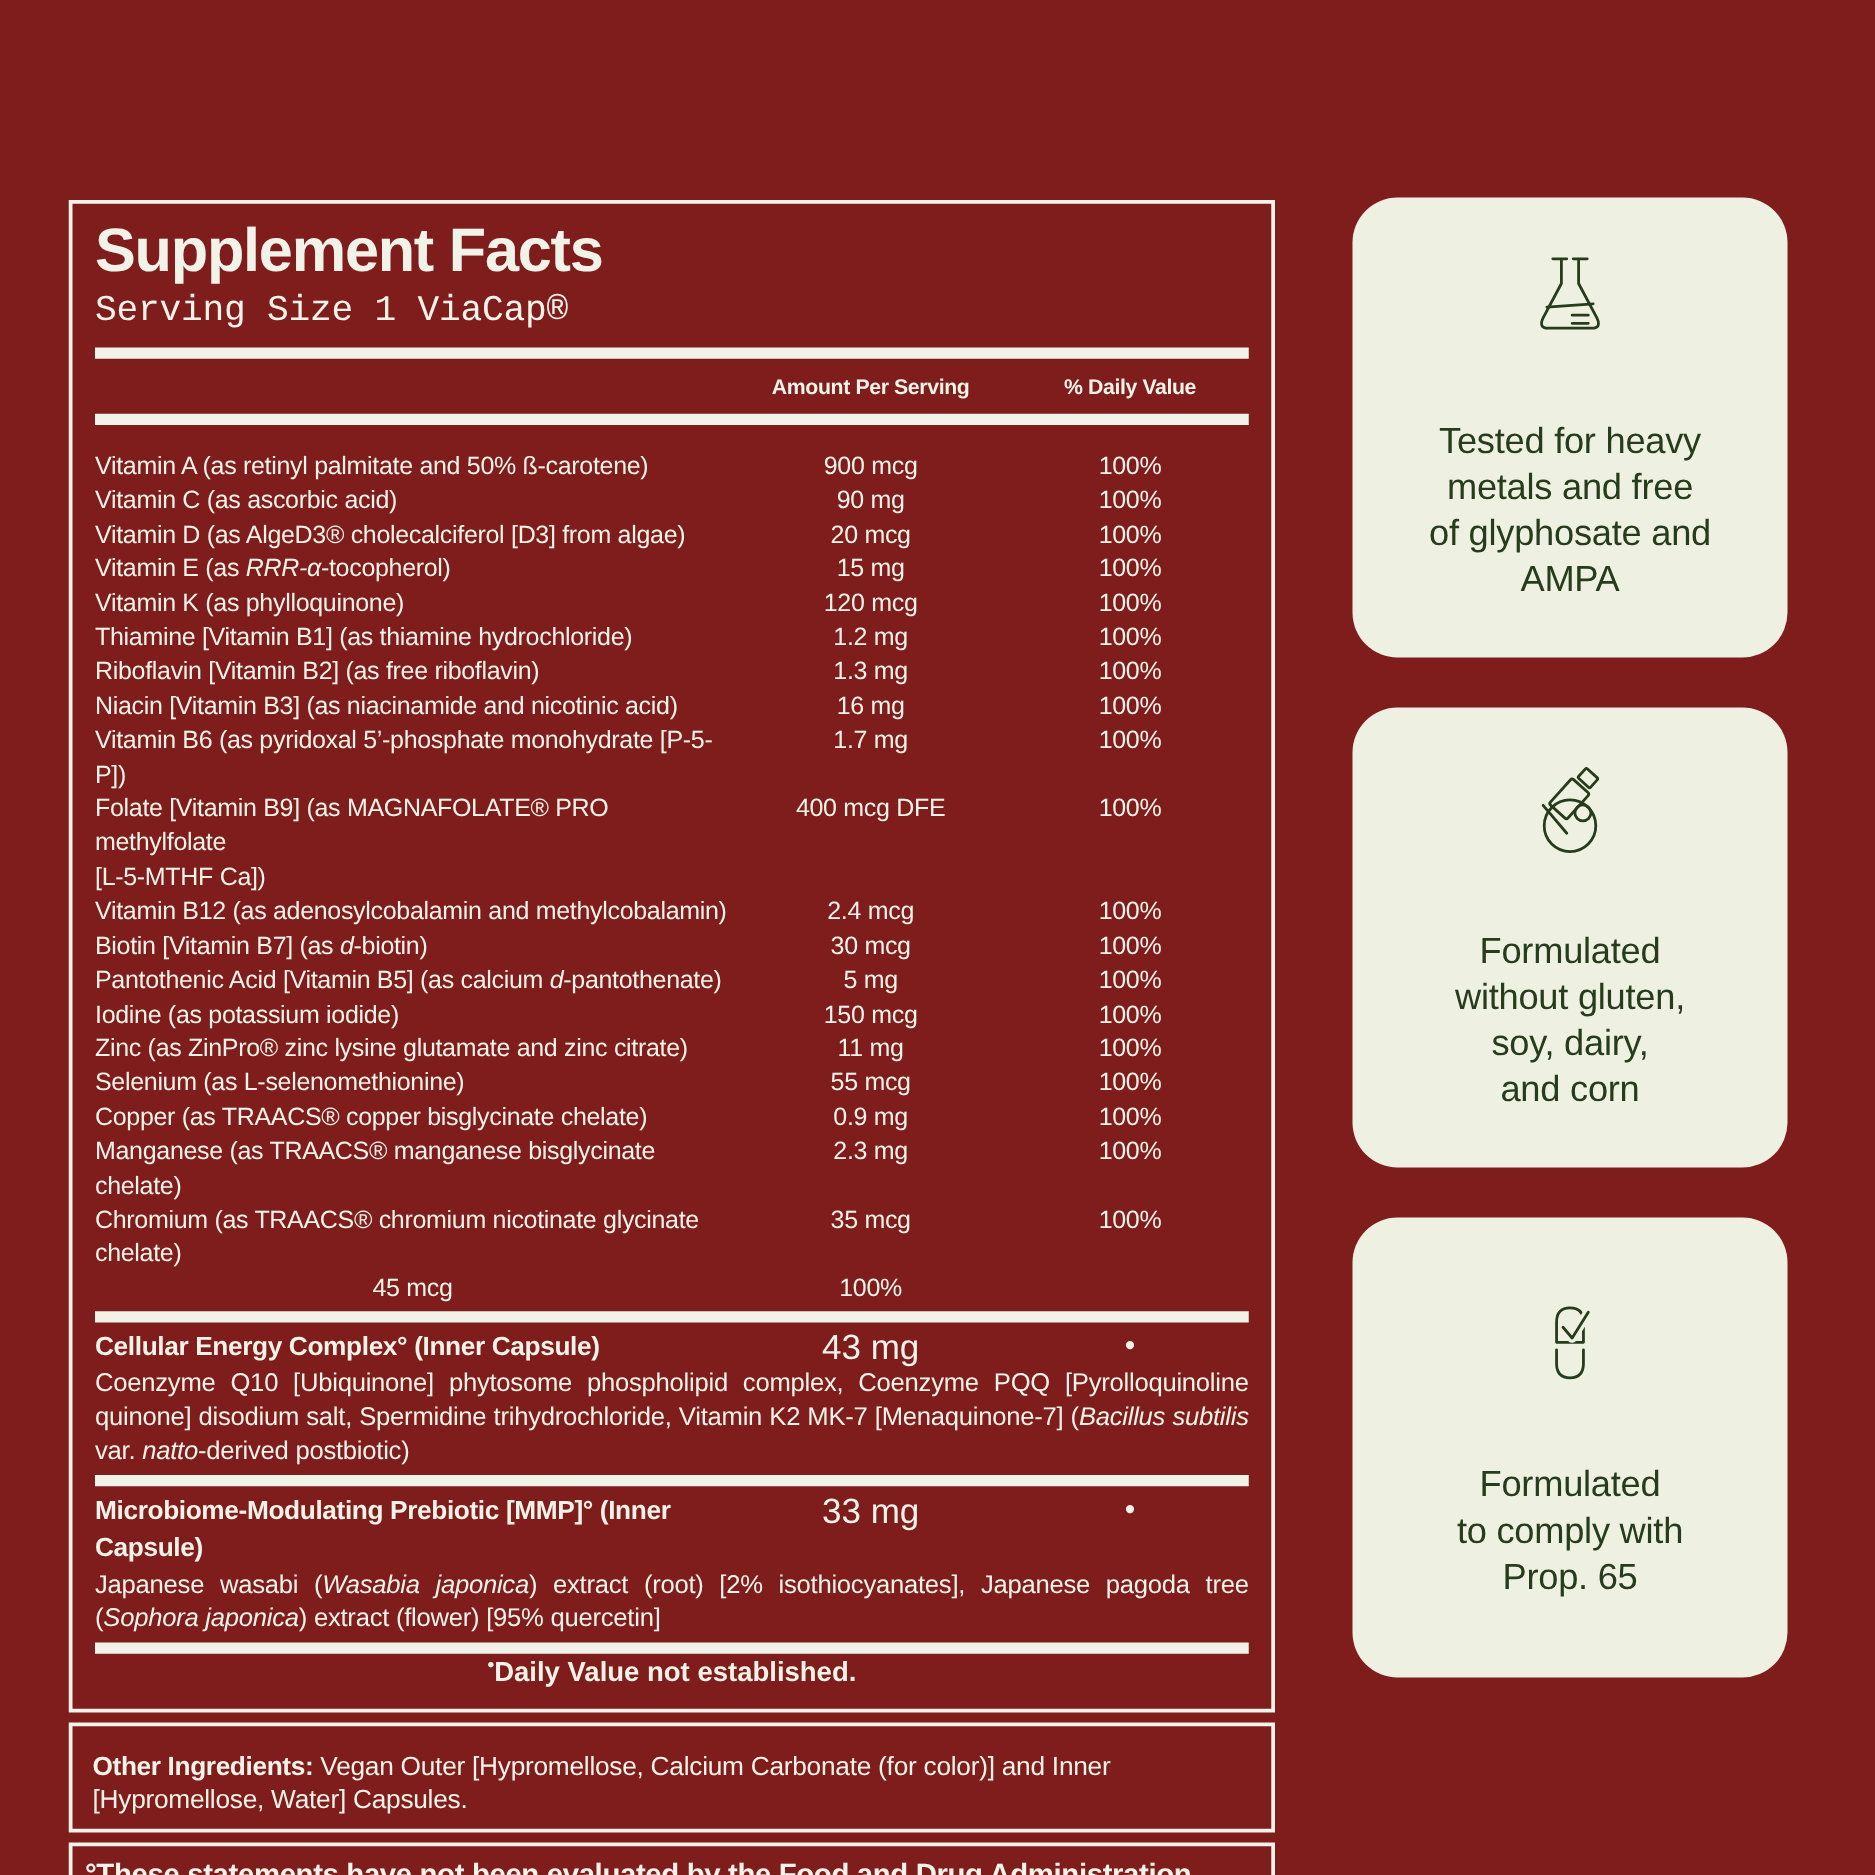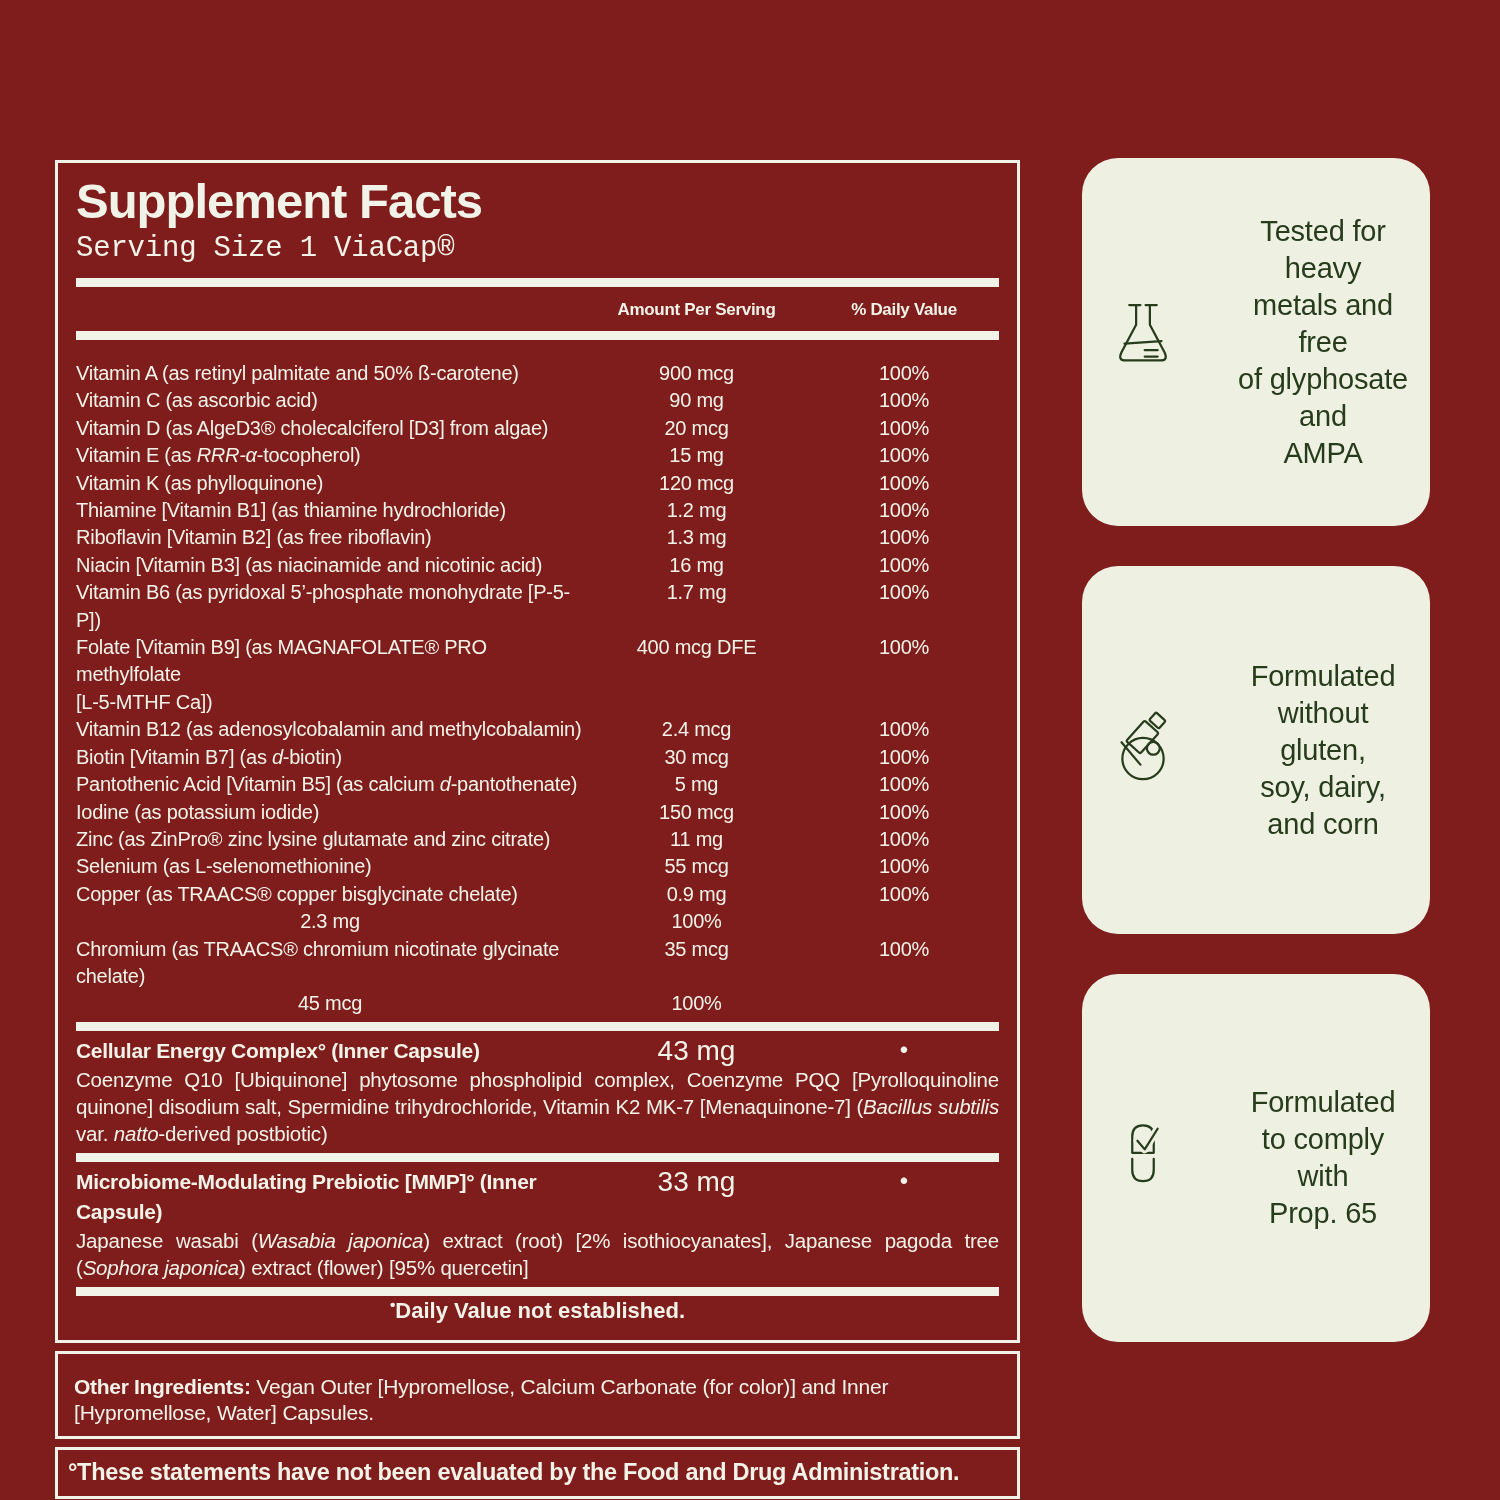--- a/index.html
+++ b/index.html
@@ -32,21 +32,21 @@
   .footnote{margin-top:0;font-weight:bold;font-size:22px;line-height:30px;text-align:center;}
   .footnote sup{font-size:70%;line-height:0;}
   .sub-box{border:3px solid #f2f3e8;box-sizing:border-box;margin-top:8px;padding:20px 16px 10px 16px;}
   .other-text{font-size:21px;line-height:26px;letter-spacing:-0.2px;}
   .other-text b{letter-spacing:-0.3px;}
   .fda-box{font-weight:bold;font-size:23.5px;line-height:26px;letter-spacing:-0.3px;padding:9px 16px 11px 10px;}
   
   .cards{position:absolute;left:1082px;top:158px;width:348px;display:flex;flex-direction:column;gap:40px;}
   .card{
     height:368px;border-radius:36px;background:#eef0e2;color:#273c1c;
-    display:flex;flex-direction:row;align-items:center;justify-content:center;gap:48px;
+    display:flex;flex-direction:column;align-items:center;justify-content:center;gap:48px;
     box-sizing:border-box;padding:10px 18px;
   }
   .card .icon{width:86px;height:86px;flex:0 0 auto;}
   .card .icon svg{width:100%;height:100%;display:block;}
   .card-text{font-size:29px;line-height:37px;text-align:center;white-space:pre-line;letter-spacing:-0.2px;}
   .stroke{fill:none;stroke:#273c1c;stroke-width:2.6;stroke-linecap:round;stroke-linejoin:round;}
   .casing{fill:none;stroke:#eef0e2;stroke-width:9;stroke-linecap:round;stroke-linejoin:round;}
 </style>
 </head>
 <body>
@@ -166,20 +166,21 @@
     <span class="c-dv cell-c">100%</span>
   </div>
 
   <div class="grid-row vit">
     <span class="c-name">Copper (as TRAACS® copper bisglycinate chelate)</span>
     <span class="c-amt cell-c">0.9 mg</span>
     <span class="c-dv cell-c">100%</span>
   </div>
 
   <div class="grid-row vit">
+    <span class="c-name">Manganese (as TRAACS® manganese bisglycinate chelate)</span>
     <span class="c-amt cell-c">2.3 mg</span>
     <span class="c-dv cell-c">100%</span>
   </div>
 
   <div class="grid-row vit">
     <span class="c-name">Chromium (as TRAACS® chromium nicotinate glycinate chelate)</span>
     <span class="c-amt cell-c">35 mcg</span>
     <span class="c-dv cell-c">100%</span>
   </div>
 

